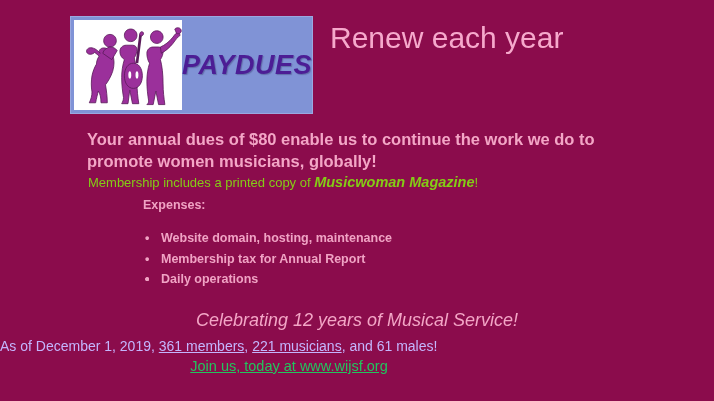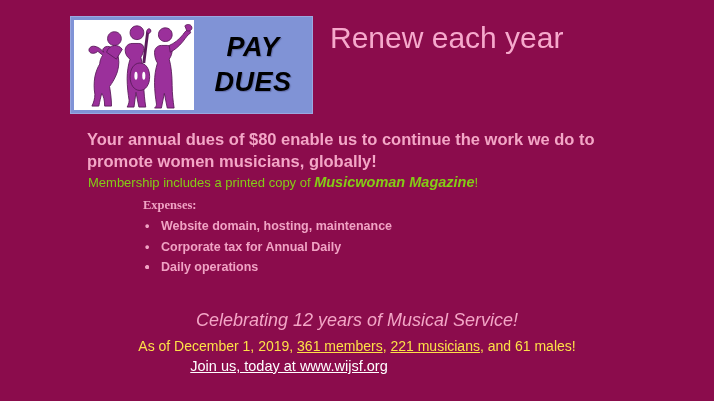--- a/index.html
+++ b/index.html
@@ -41,24 +41,23 @@
     margin: 3px 0 3px 3px;
     box-sizing: border-box;
     height: calc(100% - 6px);
     display: block;
     overflow: hidden;
   }
   #logo-art svg { display: block; width: 100%; height: 100%; }
   #logo-text {
     flex: 1;
     display: flex;
-    flex-direction: column;
     align-items: center;
     justify-content: center;
-    color: #000000;
+    color: #4c1d95;
     font-style: italic;
     font-weight: bold;
     font-size: 27px;
     line-height: 1.28;
     letter-spacing: 0.5px;
     text-shadow: 1px 1px 1px rgba(40,40,90,0.35);
   }
 
   
   #headline {
@@ -117,22 +116,21 @@
   
   #expenses {
     position: absolute;
     left: 143px;
     top: 198px;
     color: #F0A3C4;
     font-size: 12.5px;
     font-weight: bold;
   }
   #expenses-title {
-    margin-bottom: 3px;
-    font-family: Liberation Serif, serif;
+    margin-bottom: 16px;
   }
   #expenses-list {
     list-style: none;
     margin: 0;
     padding: 0;
   }
   #expenses-list li {
     position: relative;
     padding-left: 18px;
     line-height: 1.64;
@@ -154,32 +152,32 @@
     text-align: center;
     color: #F3A6C6;
     font-style: italic;
     font-size: 18px;
   }
   #stats {
     position: absolute;
     left: 0;
     top: 338px;
     width: 714px;
-    text-align: center;
-    color: #fde047;
+    text-align: left;
+    color: #c4b5fd;
     font-size: 14px;
     white-space: nowrap;
   }
   #join {
     position: absolute;
     left: 0;
     top: 358px;
     width: 578px;
     text-align: center;
-    color: #ffffff;
+    color: #22c55e;
     font-size: 14.5px;
   }
   .u { text-decoration: underline; }
 </style>
 </head>
 <body>
 
 <div id="slide">
 
   <div id="logo-block">
@@ -238,21 +236,21 @@
 
   <div id="expenses">
     <div id="expenses-title">Expenses:</div>
     <ul id="expenses-list">
       <li>
         <span class="bullet">•</span>
         <span>Website domain, hosting, maintenance</span>
       </li>
       <li>
         <span class="bullet">•</span>
-        <span>Corporate tax for Annual Daily</span>
+        <span>Membership tax for Annual Report</span>
       </li>
       <li>
         <span class="bullet">•</span>
       </li>
       <li>
         <span class="bullet">•</span>
       </li>
       <li>
         <span class="bullet">•</span>
         <span>Daily operations</span>

